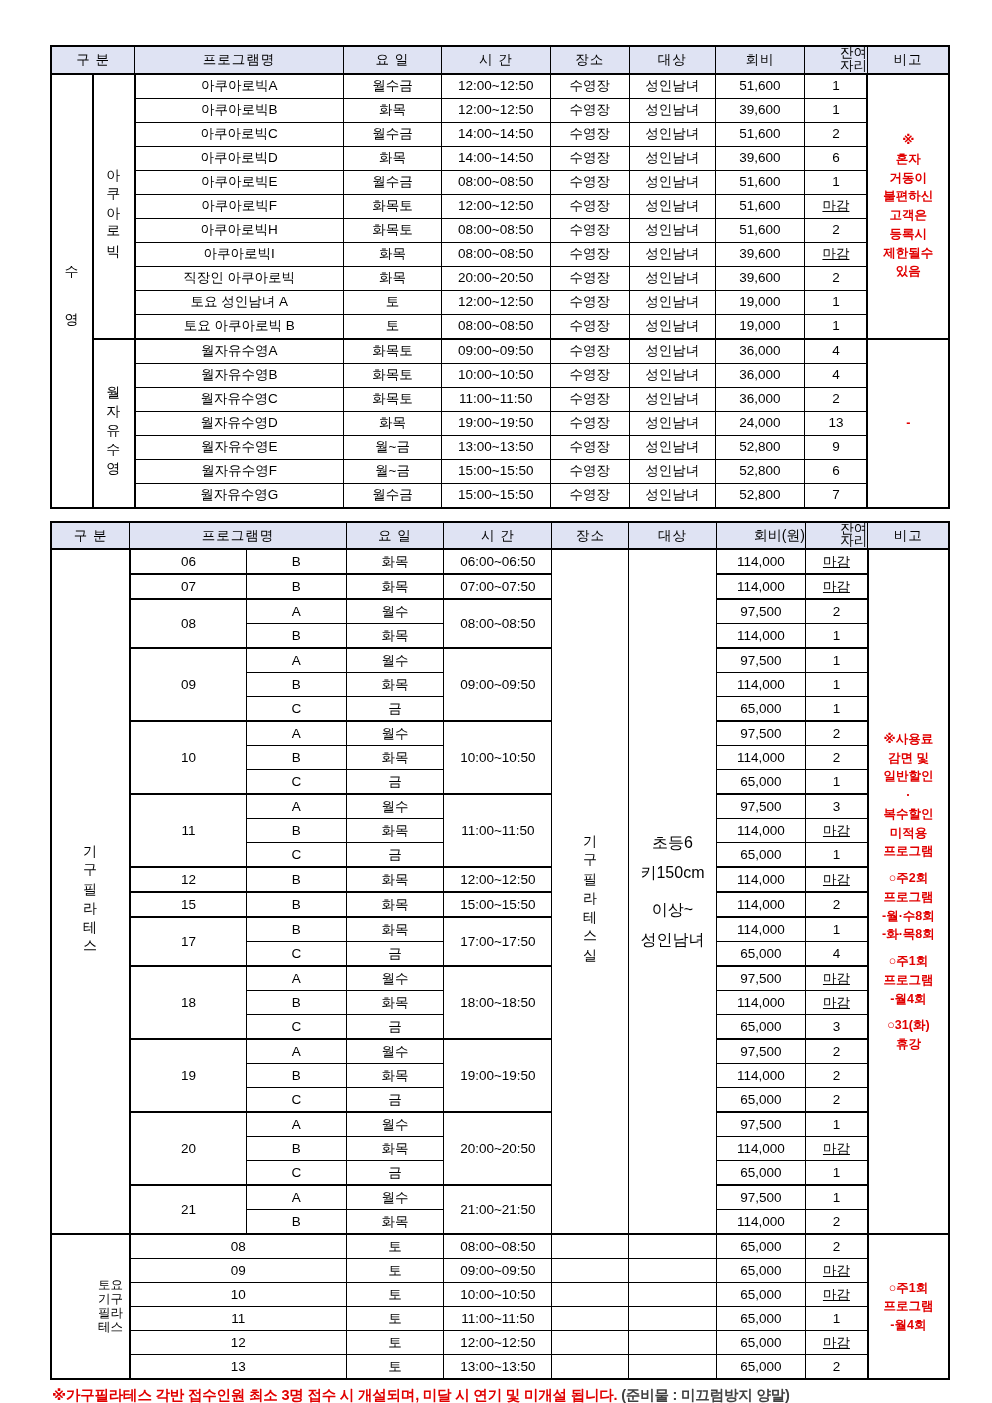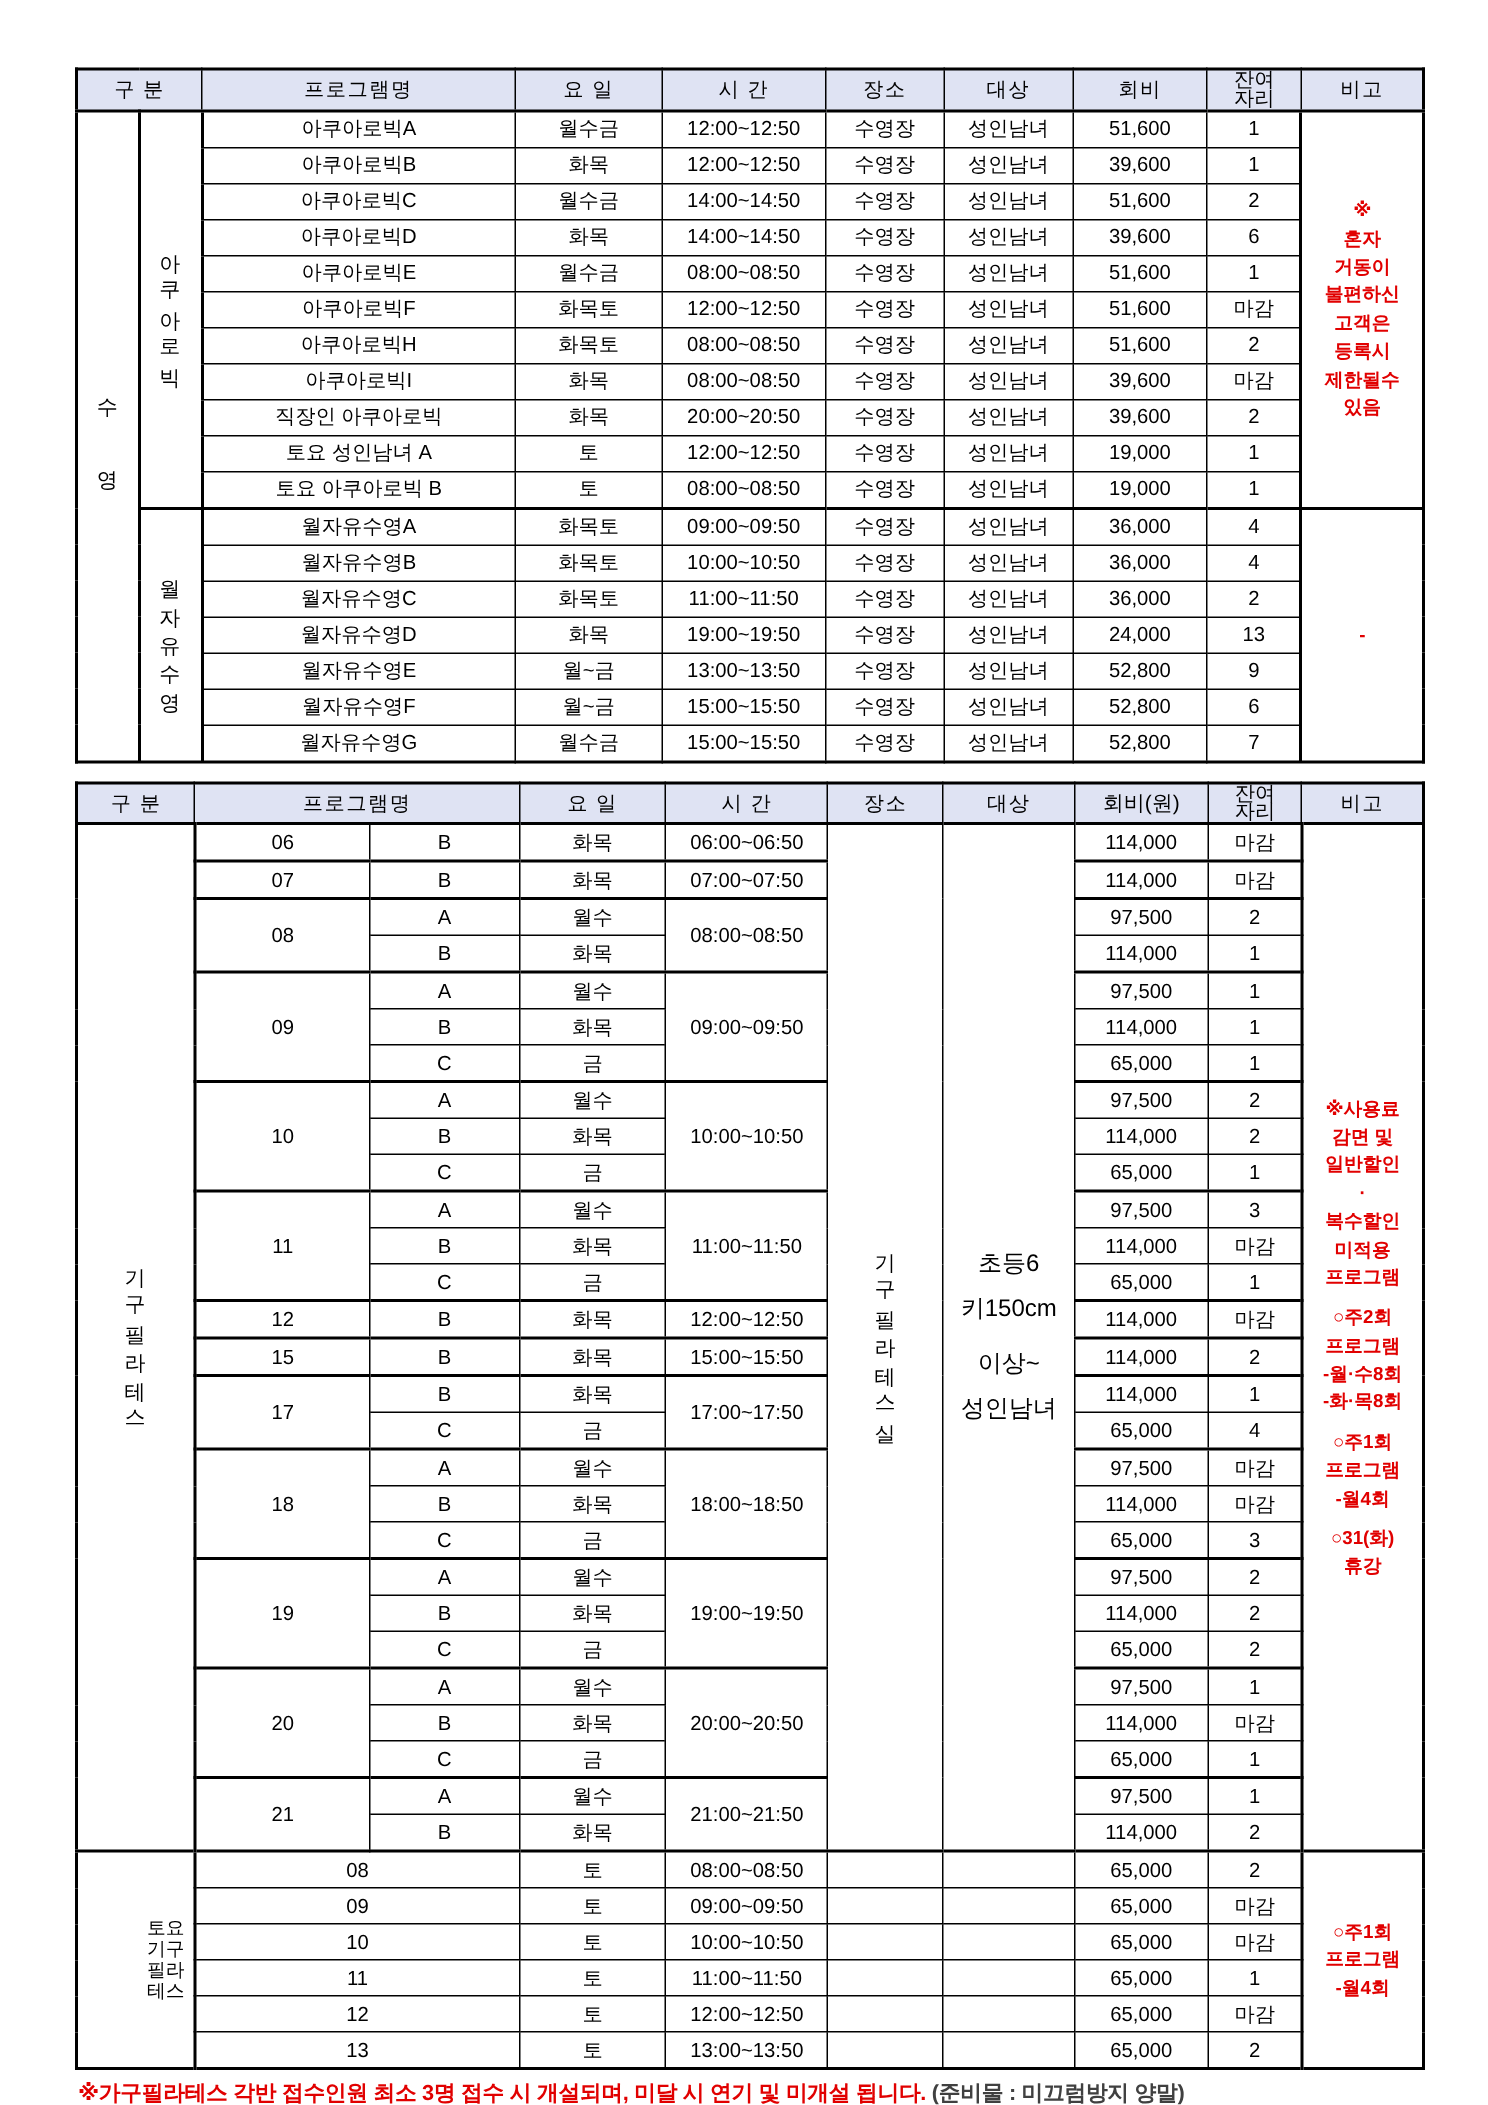--- a/index.html
+++ b/index.html
@@ -34,37 +34,37 @@
     background: #fff;
   }
   thead th {
     background: #dfe3f3 !important;
     font-weight: bold;
     font-size: 16px;
     height: 30px;
     letter-spacing: 1px;
     border-bottom: 2px solid #000 !important;
   }
-  thead th.sm2 { font-size: 13.5px; letter-spacing: 0; line-height: 0.95; }
+  thead th.sm2 { font-size: 13.5px; letter-spacing: 0; line-height: 0.95; text-align: right; }
   .hdr-sub { display:block; }
 
   
   .vert {
     writing-mode: vertical-rl;
     text-orientation: upright;
     letter-spacing: 9px;
     font-size: 14px;
     white-space: nowrap;
     margin: 0 auto;
   }
   .vert-tight { letter-spacing: 5px; }
   td.vcell { vertical-align: middle; }
   .vwrap { display:flex; align-items:center; justify-content:center; height:100%; }
 
-  .closed { color: #ff0000; }
+  .closed { color: #ff0000; text-decoration: underline; }
   .redtxt { color: #e10000; font-weight: bold; font-size: 12.5px; line-height: 1.5; }
   .note-block { padding: 3px 1px; }
 
   .thick-top { border-top: 2px solid #000 !important; }
   .thick-right { border-right: 2px solid #000 !important; }
   .thick-left { border-left: 2px solid #000 !important; }
 
   .gap { height: 12px; }
 
   .footer { margin-top: 6px; padding-left: 2px; }

